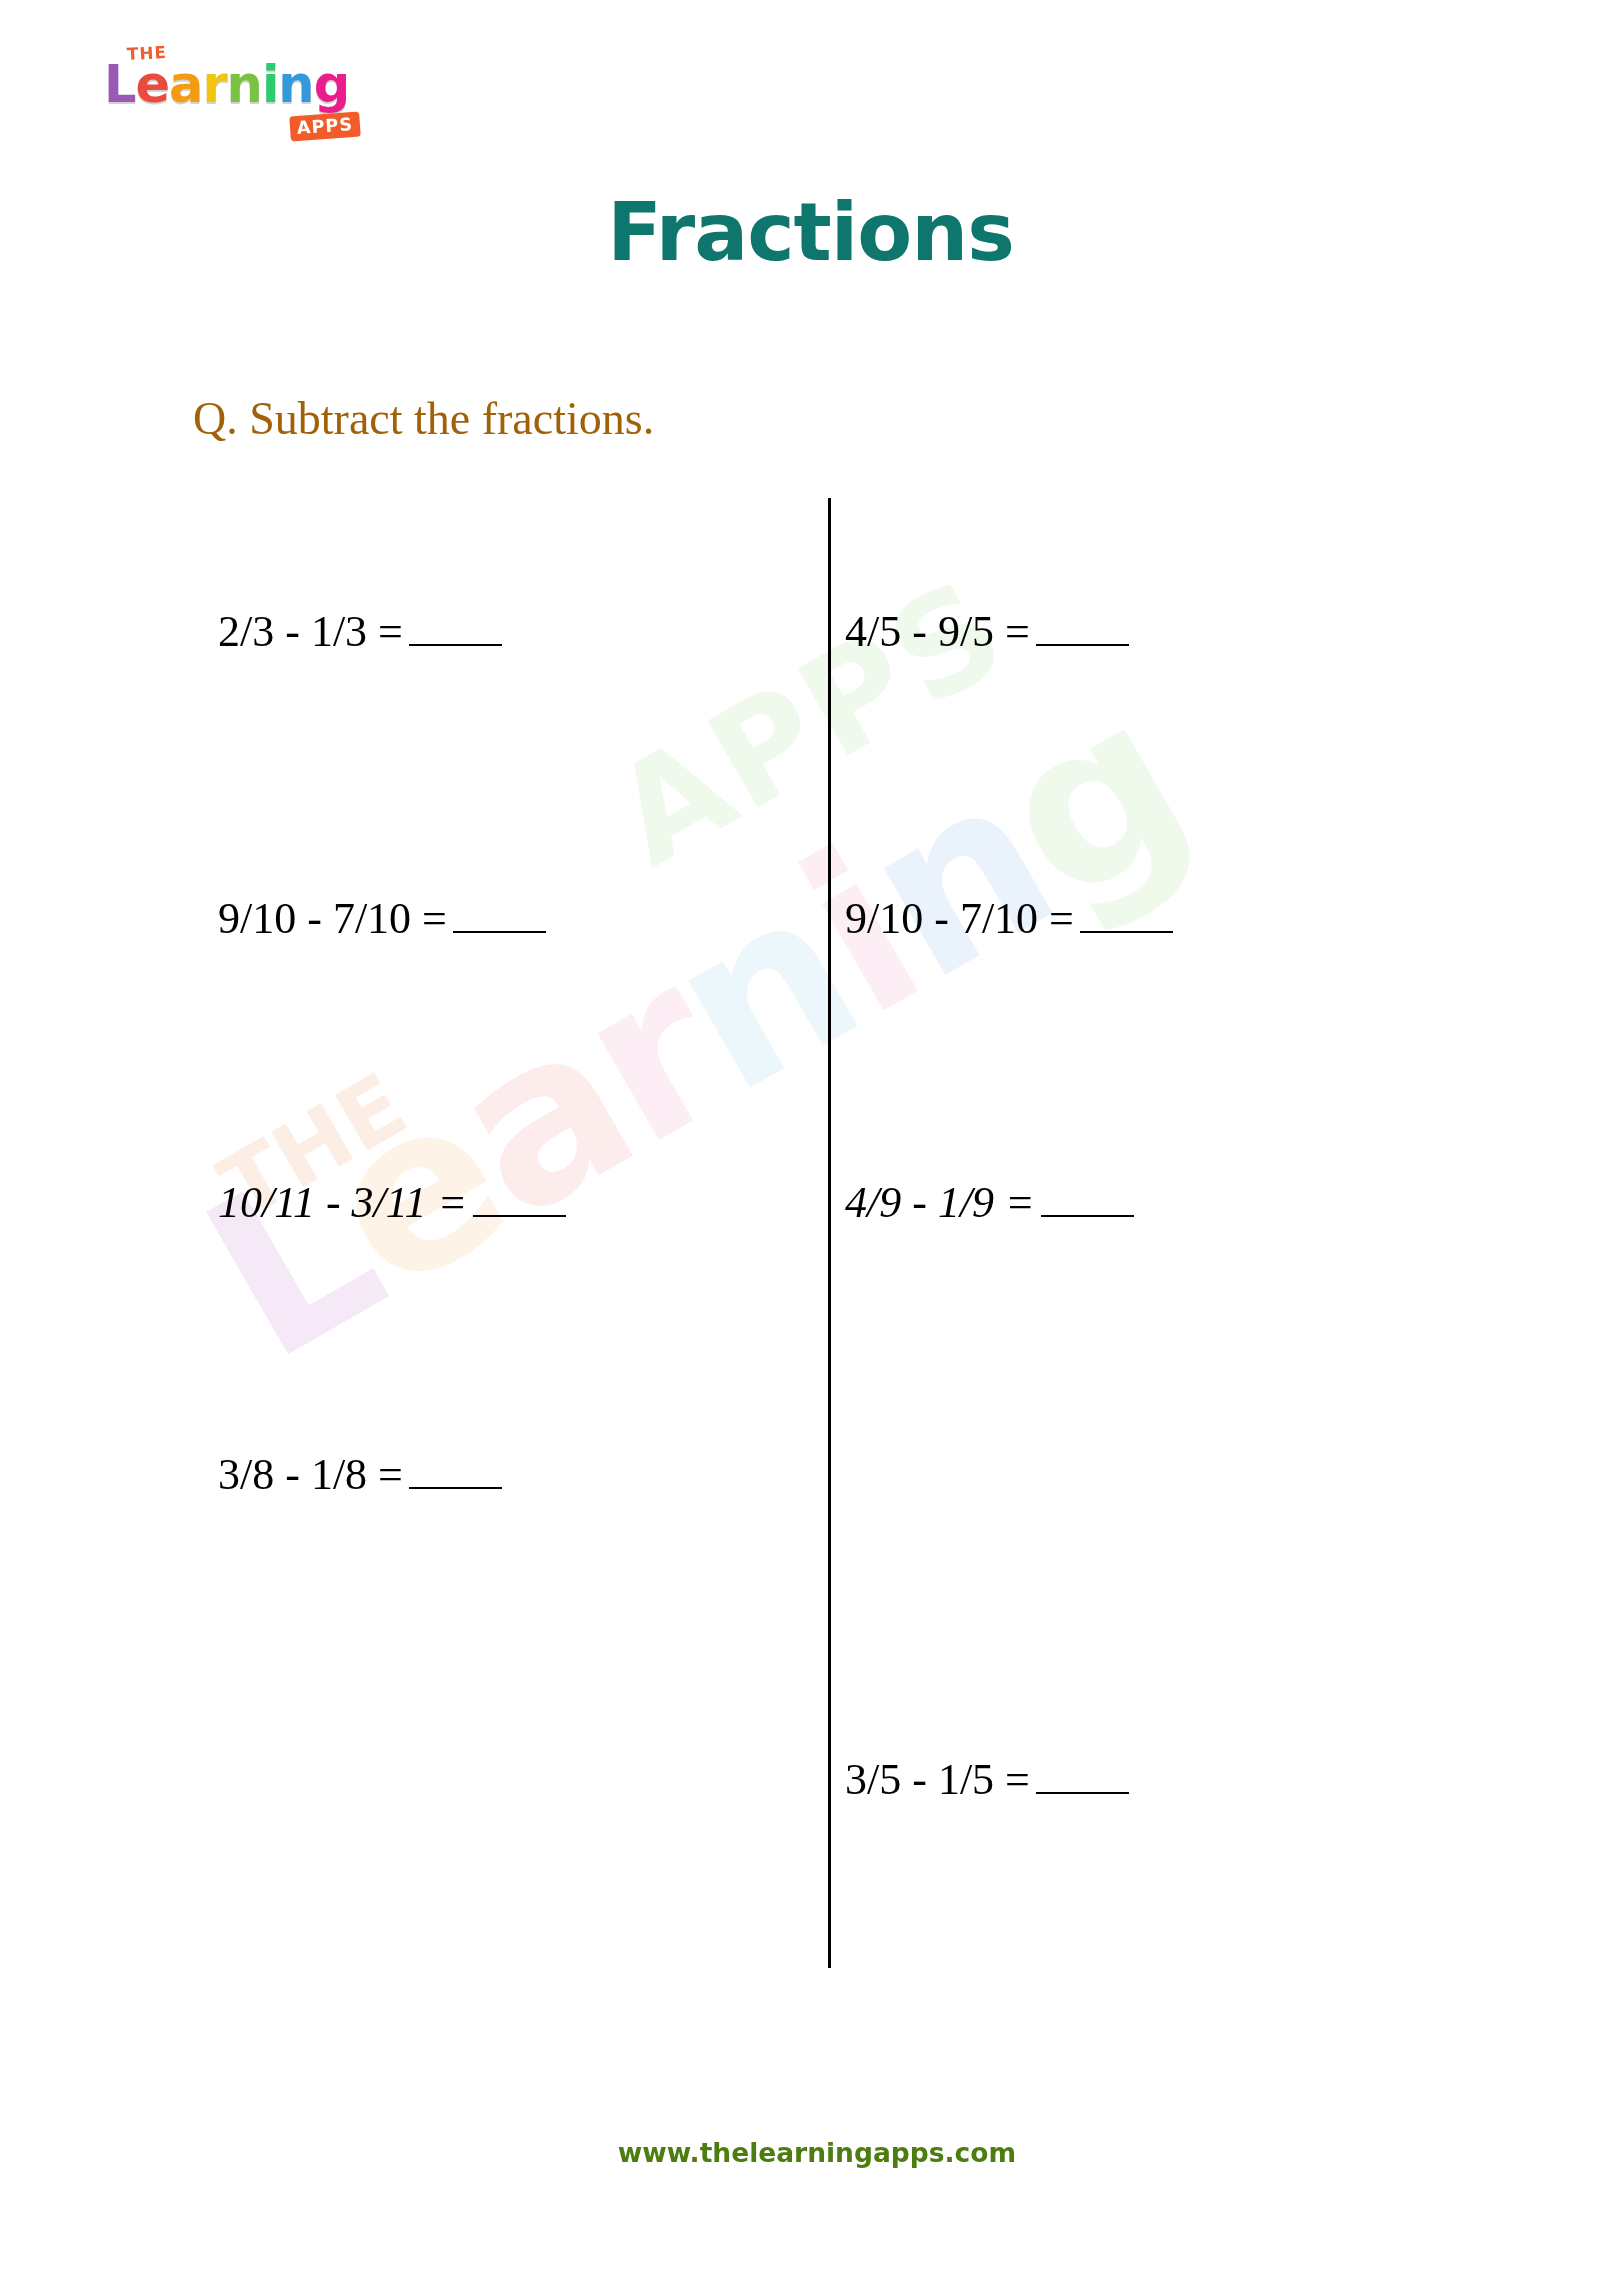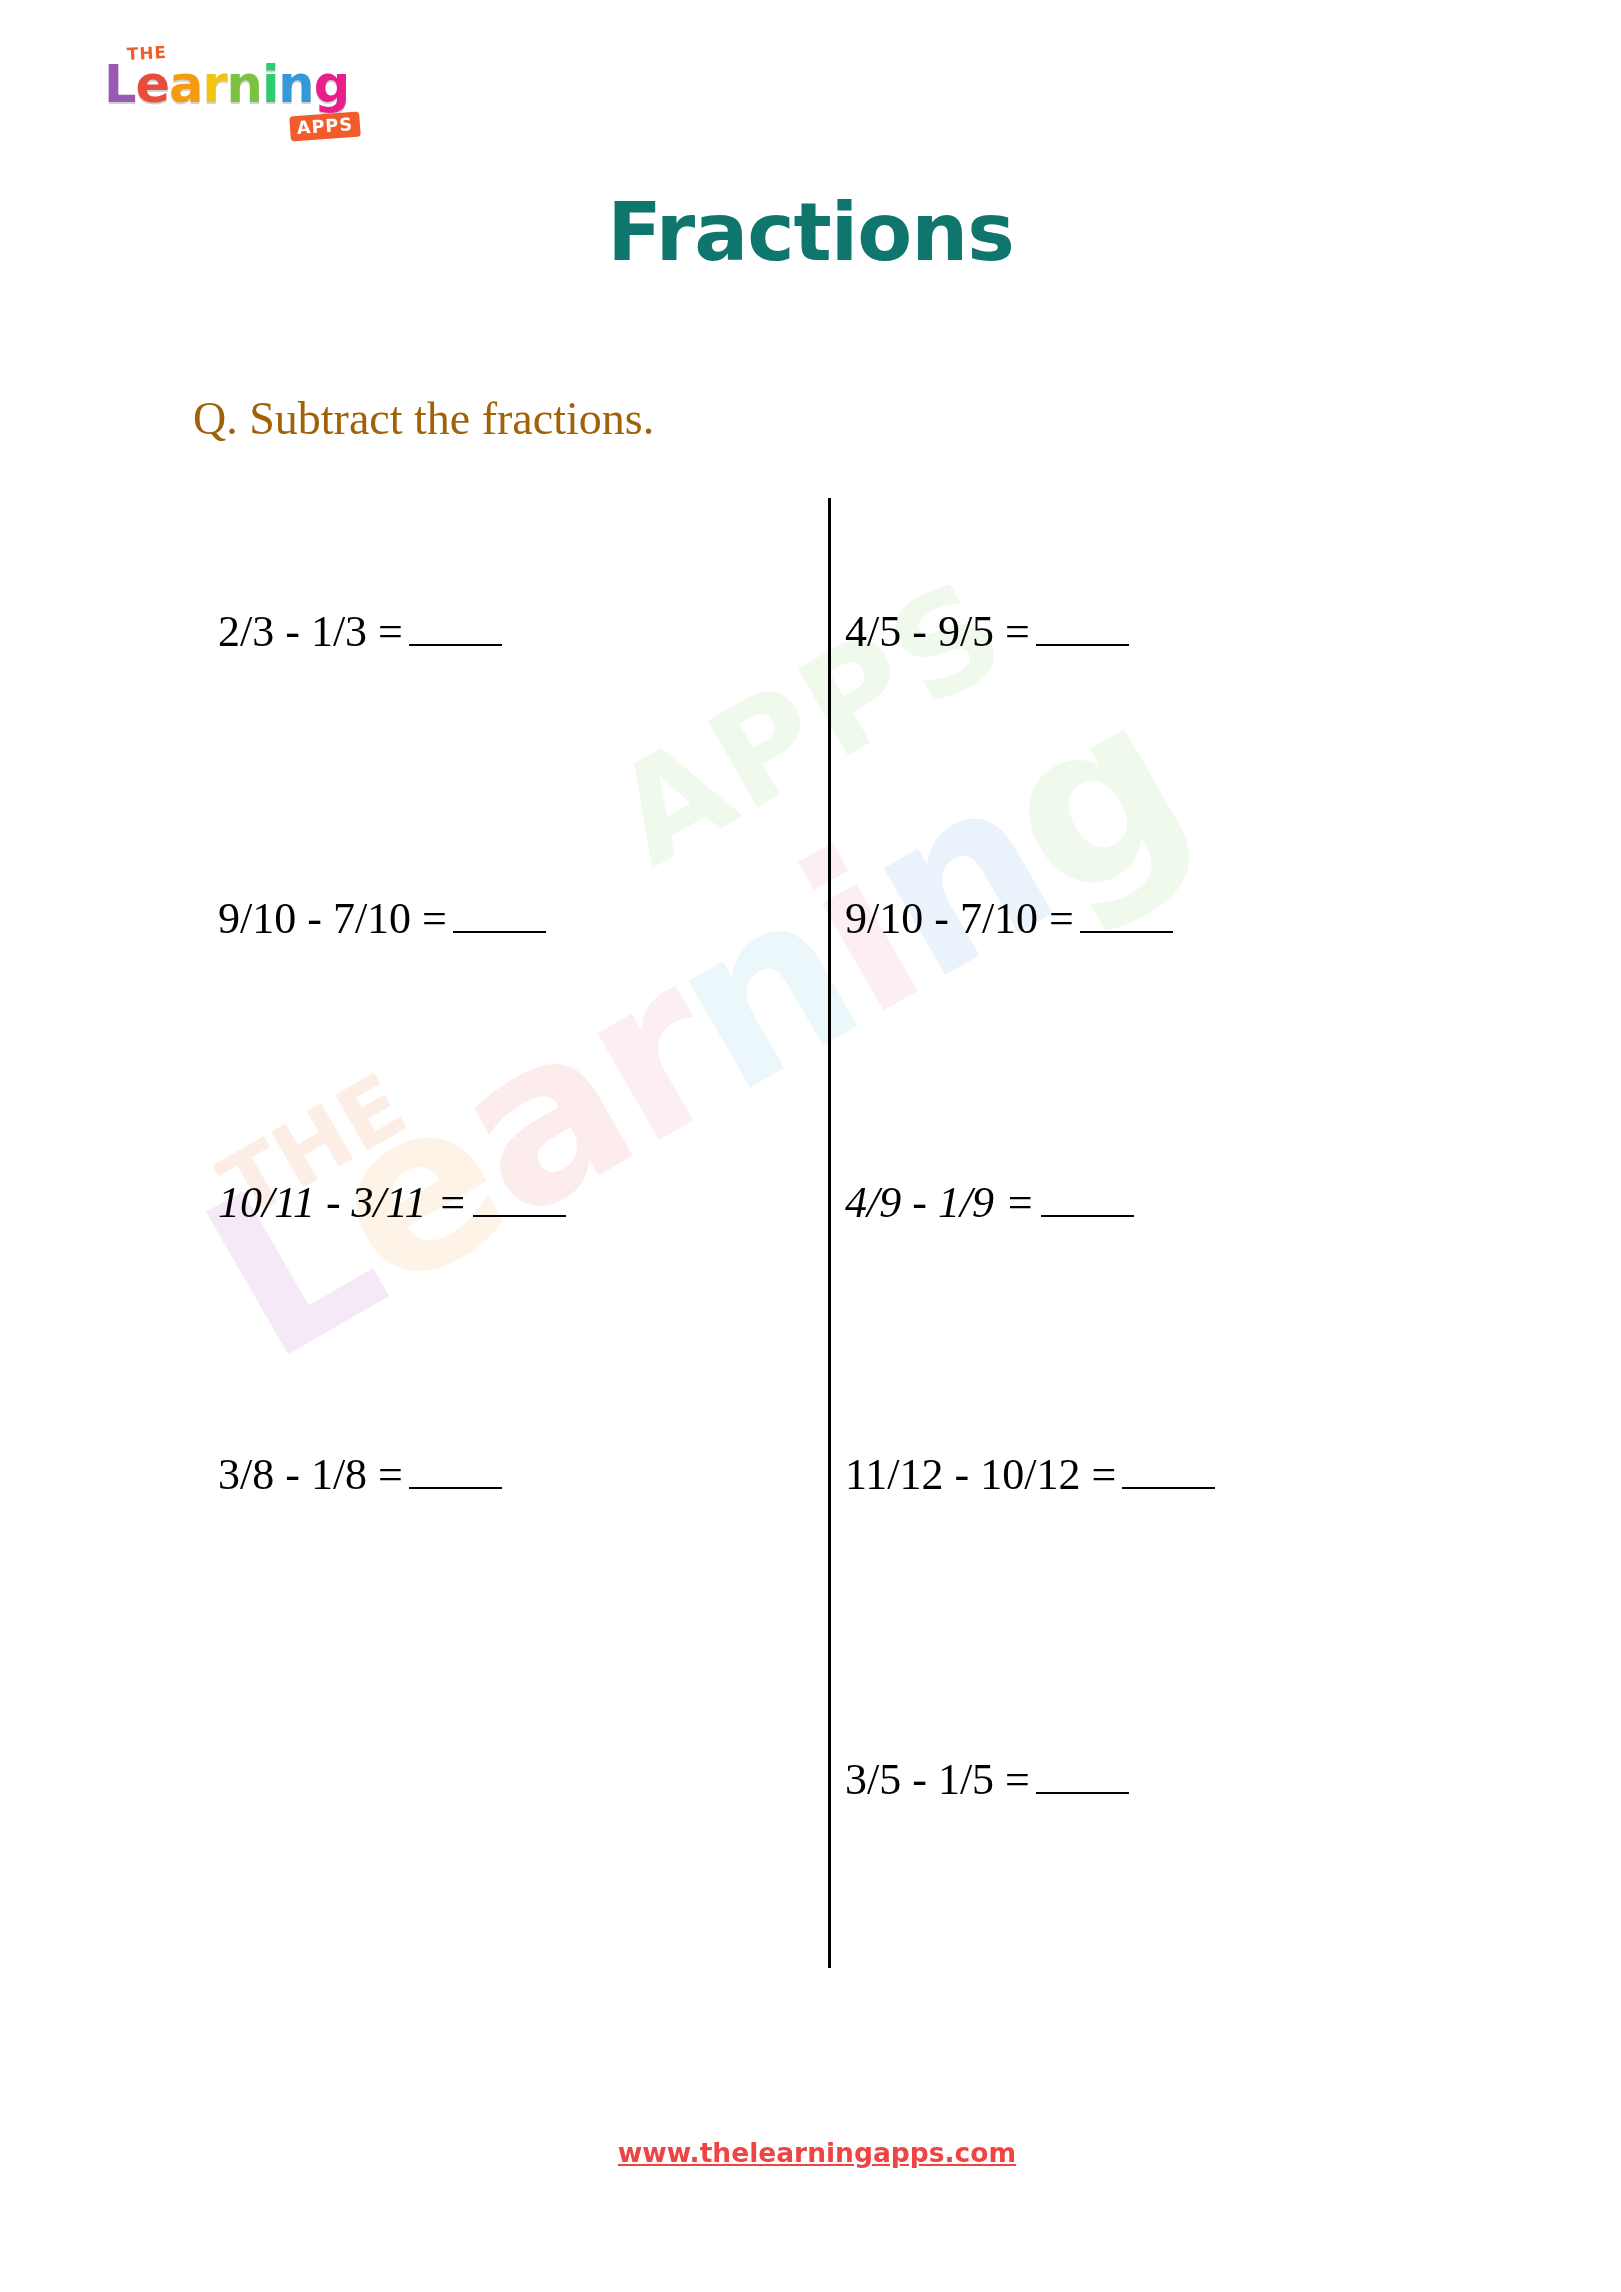--- a/index.html
+++ b/index.html
@@ -193,22 +193,21 @@
   
   .footer {
     position: absolute;
     left: 13px;
     right: 0;
     top: 2137px;
     text-align: center;
     font-family: "DejaVu Sans", sans-serif;
     font-weight: bold;
     font-size: 26.5px;
-    color: #ef4444;
-    text-decoration: underline;
+    color: #4d7c0f;
   }
 </style>
 </head>
 <body>
 
 <div class="page">
 
   <div class="logo">
     <div class="the">THE</div>
     <div class="word">
@@ -257,23 +256,20 @@
       </div>
       <div class="cell right">
         <span>4/9 - 1/9 =</span><span class="blank"></span>
       </div>
     </div>
 
     <div class="prow r3">
       <div class="cell left">
         <span>3/8 - 1/8 =</span><span class="blank"></span>
       </div>
-      <div class="cell right">
-        <span>11/12 - 10/12 =</span><span class="blank"></span>
-      </div>
     </div>
 
     <div class="prow r4">
       <div class="cell right">
         <span>3/5 - 1/5 =</span><span class="blank"></span>
       </div>
     </div>
 
   </div>
 

